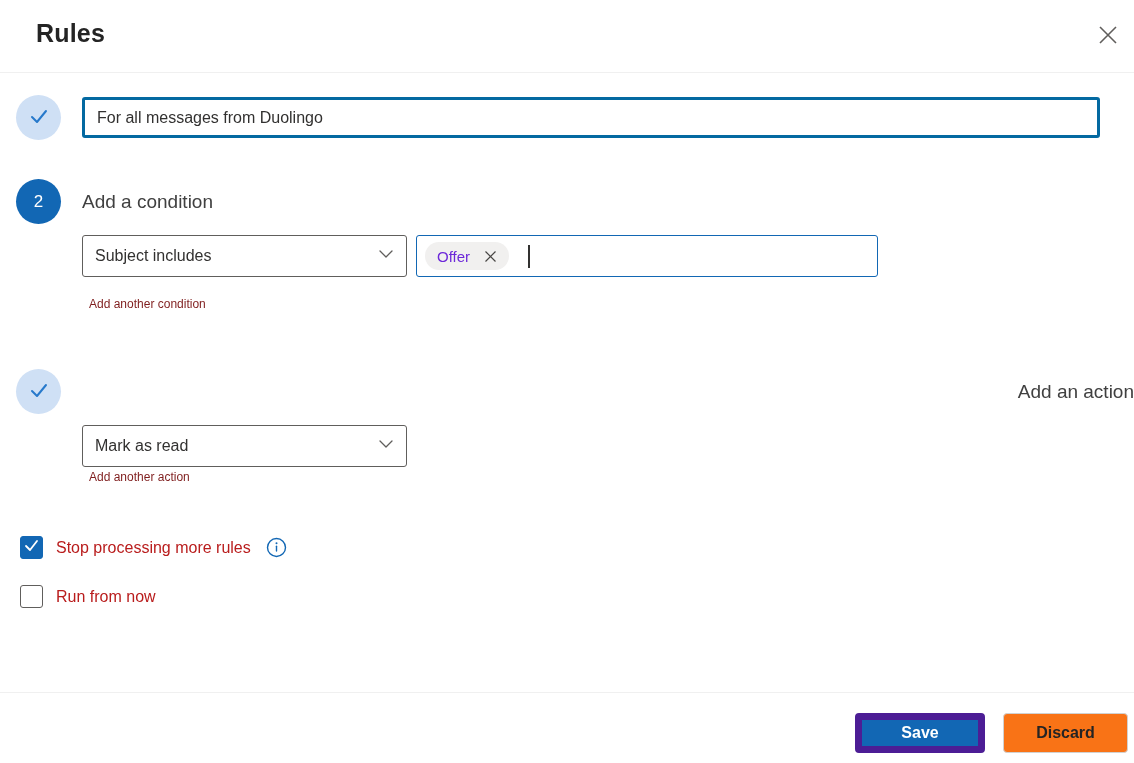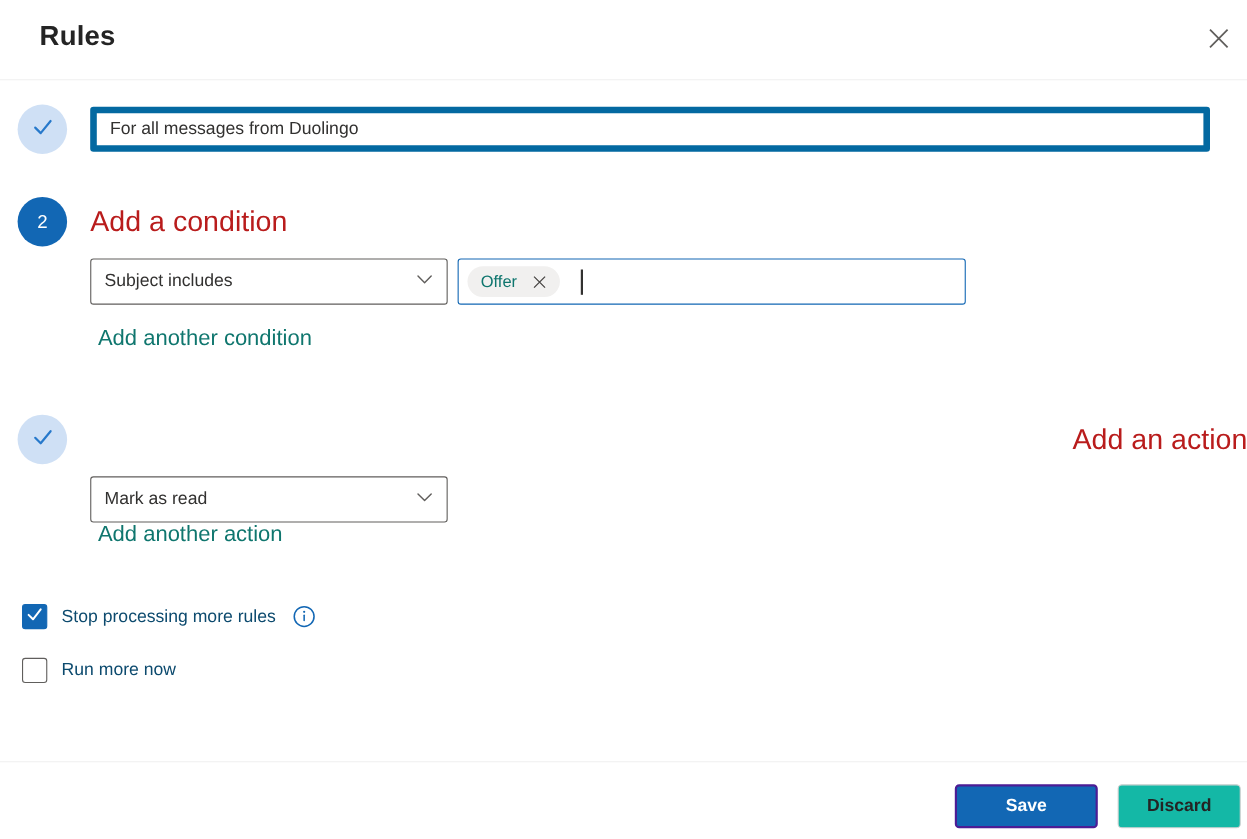--- a/index.html
+++ b/index.html
@@ -35,31 +35,31 @@
     flex: 0 0 45px; margin-left: 16px;
     display: flex; align-items: center; justify-content: center;
   }
   .circle.done { background: #cfe0f5; }
   .circle.current { background: #1267b4; color: #fff; font-size: 17px; font-weight: 400; }
 
   .row-name { margin-top: 22px; }
   .name-input {
     margin-left: 21px; margin-right: 34px; flex: 1;
     height: 41px;
-    border: 6px solid #0369a1; border-radius: 3px;
+    border: 3px solid #0369a1; border-radius: 3px;
     font-family: "Liberation Sans", sans-serif;
     font-size: 16px; color: #323130;
     padding: 0 12px;
     outline: none;
   }
 
   .row-step-head { margin-top: 39px; }
   .step-heading {
     margin-left: 21px;
-    font-size: 26px; font-weight: 400; color: #b91c1c;
+    font-size: 19px; font-weight: 400; color: #404040;
   }
 
   .condition-row {
     display: flex; align-items: center;
     margin-left: 82px; margin-top: 11px;
   }
   .select-box {
     width: 325px; height: 42px;
     border: 1px solid #605e5c; border-radius: 3px;
     display: flex; align-items: center; justify-content: space-between;
@@ -72,32 +72,32 @@
     width: 462px; height: 42px;
     border: 1.5px solid #1267b4; border-radius: 3px;
     display: flex; align-items: center;
     padding: 0 8px;
     background: #fff;
   }
   .tag-pill {
     display: flex; align-items: center;
     background: #f1f0ef; border-radius: 14px;
     height: 28px; padding: 0 12px;
-    font-size: 15px; color: #0f766e;
+    font-size: 15px; color: #6d28d9;
   }
   .tag-x { margin-left: 14px; display:flex; align-items:center; cursor: pointer; }
   .caret {
     width: 1.5px; height: 23px; background: #323130;
     margin-left: 19px;
   }
 
   .link {
     display: inline-block;
     margin-left: 89px;
-    color: #0f766e; font-size: 20px;
+    color: #7f1d1d; font-size: 12px;
     cursor: pointer; text-decoration: none;
   }
   .link-condition { margin-top: 20px; }
   .row-action-head { margin-top: 57px; justify-content: space-between; }
   .action-select-row { margin-left: 82px; margin-top: 11px; }
   .link-action { }
   .link-exception { margin-top: 33px; }
 
   
   .check-row {
@@ -106,41 +106,41 @@
   }
   .check-row-1 { margin-top: 51px; }
   .check-row-2 { margin-top: 26px; }
   .checkbox {
     width: 23px; height: 23px; border-radius: 3px;
     display: flex; align-items: center; justify-content: center;
     cursor: pointer; flex: 0 0 23px;
   }
   .checkbox.checked { background: #1267b4; border: 1px solid #1267b4; }
   .checkbox.unchecked { background: #fff; border: 1px solid #605e5c; }
-  .check-label { margin-left: 13px; font-size: 16px; color: #0c4a6e; }
+  .check-label { margin-left: 13px; font-size: 16px; color: #b91c1c; }
   .info-icon { margin-left: 15px; display: flex; align-items: center; cursor: pointer; }
 
   
   .footer-divider { position: absolute; left: 0; right: 0; top: 692px; height: 1px; background: #f0f0f0; }
   .footer {
     position: absolute; top: 713px; right: 6px;
     display: flex; gap: 18px;
   }
   .btn {
     height: 40px; border-radius: 4px;
     font-family: "Liberation Sans", sans-serif;
     font-size: 16px; font-weight: 700;
     cursor: pointer;
     display: flex; align-items: center; justify-content: center;
   }
   .btn-primary {
-    width: 130px; background: #1267b4; color: #fff; border: 2px solid #4c1d95;
+    width: 130px; background: #1267b4; color: #fff; border: 7px solid #4c1d95;
   }
   .btn-secondary {
-    width: 112px; background: #14b8a6; color: #242424; border: 1px solid #d1d1d1;
+    width: 125px; background: #f97316; color: #242424; border: 1px solid #d1d1d1;
   }
 </style>
 </head>
 <body>
 
 <div class="dialog">
 
   <div class="header">
     <div class="title">Rules</div>
     <button class="close-btn">
@@ -238,21 +238,21 @@
         <svg width="21" height="21" viewBox="0 0 21 21">
           <circle cx="10.5" cy="10.5" r="9" stroke="#1267b4" stroke-width="1.4" fill="none"></circle>
           <circle cx="10.5" cy="6.2" r="1" fill="#1267b4"></circle>
           <rect x="9.8" y="8.6" width="1.4" height="6.2" rx="0.7" fill="#1267b4"></rect>
         </svg>
       </span>
     </div>
 
     <div class="check-row check-row-2">
       <div class="checkbox unchecked"></div>
-      <span class="check-label">Run more now</span>
+      <span class="check-label">Run from now</span>
     </div>
 
   </div>
 
   <div class="footer-divider"></div>
   <div class="footer">
     <button class="btn btn-primary">Save</button>
     <button class="btn btn-secondary">Discard</button>
   </div>
 

